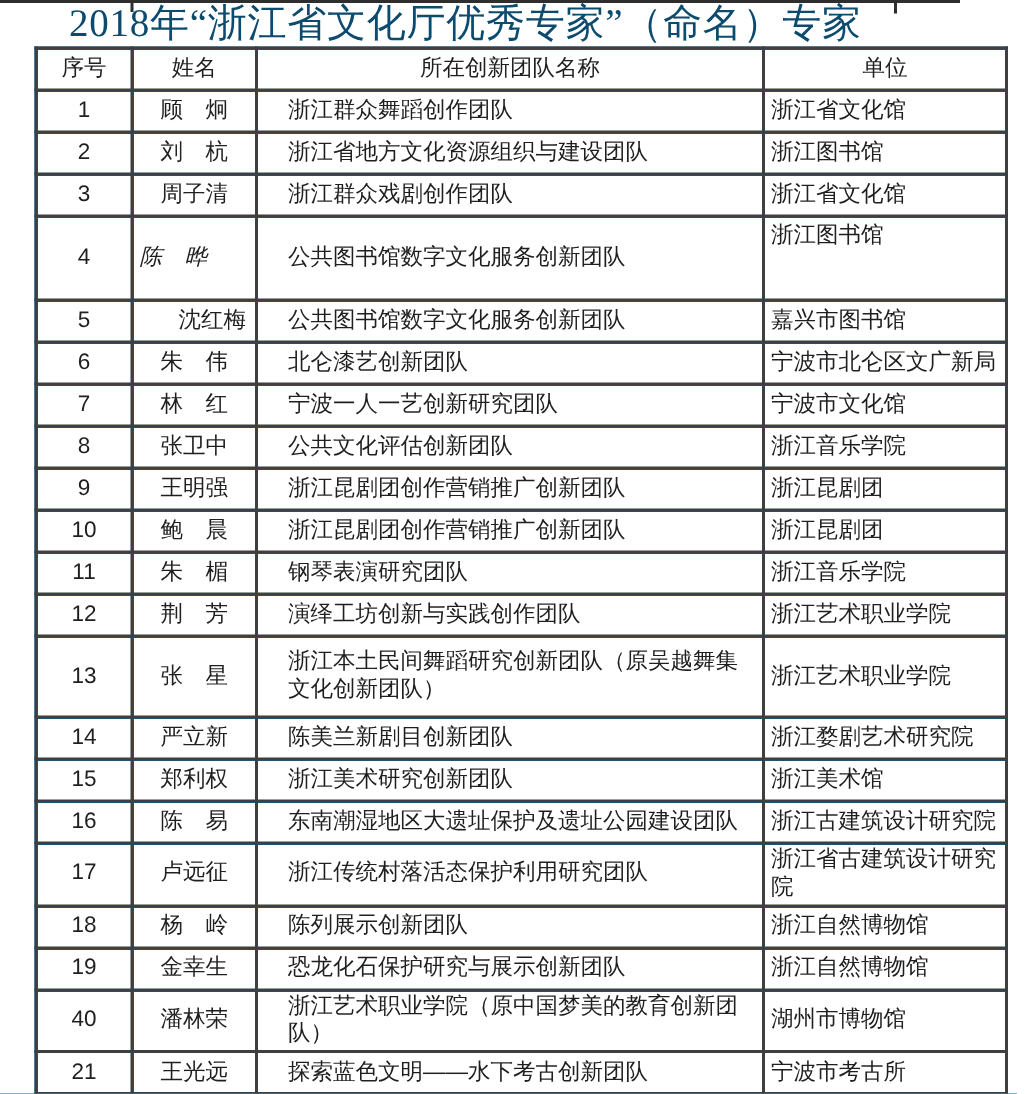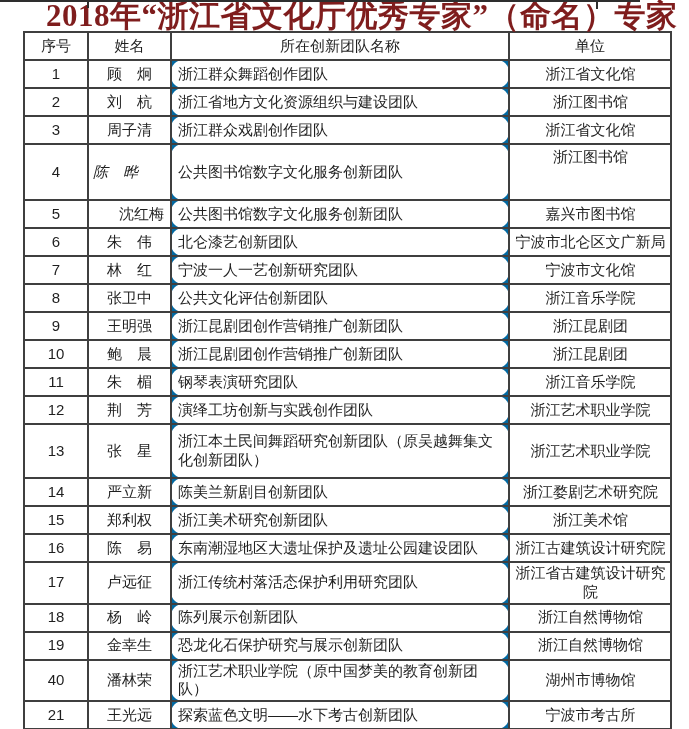--- a/index.html
+++ b/index.html
@@ -10,39 +10,39 @@
   }
   
   .artifact{position:absolute;background:#2e2e2e;}
   .artifact-hline{left:0;top:0;width:640px;height:2px;}
   .artifact-tick-left{left:87px;top:0;width:2px;height:8px;}
   .artifact-tick-right{left:596px;top:0;width:2px;height:9px;}
 
   .page-title{
     height:31px;line-height:31px;padding-left:46px;
     font-family:"Liberation Serif","DejaVu Serif",serif;
-    font-weight:bold;font-size:31px;letter-spacing:0.5px;
-    white-space:nowrap;color:#7f1d1d;
+    font-weight:normal;font-size:26px;letter-spacing:0.5px;
+    white-space:nowrap;color:#0c4a6e;
   }
 
   table.expert-table{
     border-collapse:collapse;table-layout:fixed;
     margin-left:23px;width:647px;background:#0369a1;
   }
   .expert-table th,.expert-table td{
     border:2px solid #3f3f3f;
     font-size:15px;font-weight:normal;
     padding:1px 3px;height:24px;line-height:1.25;
     overflow:hidden;vertical-align:middle;background:#ffffff;
   }
   .expert-table th{text-align:center;}
   td.cell-serial{text-align:center;}
   td.cell-name{text-align:center;}
-  td.cell-team{text-align:left;padding-left:6px;border-radius:12px;}
-  td.cell-unit{text-align:center;padding-left:4px;margin-left:24px;}
+  td.cell-team{text-align:left;padding-left:20px;}
+  td.cell-unit{text-align:left;padding-left:4px;margin-left:24px;}
   tr.row-tall td{height:50px;}
   td.align-left{text-align:left;padding-left:4px;font-style:italic;}
   td.align-right{text-align:right;padding-right:6px;}
   td.valign-top{vertical-align:top;padding-top:3px;}
 </style>
 </head>
 <body>
 
 <div class="artifact artifact-hline"></div>
 <div class="artifact artifact-tick-left"></div>

